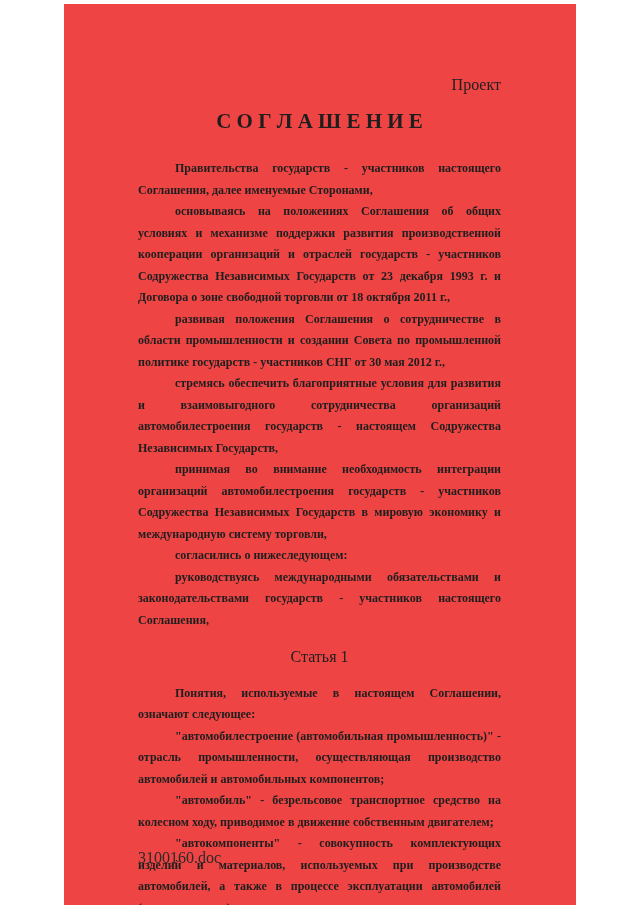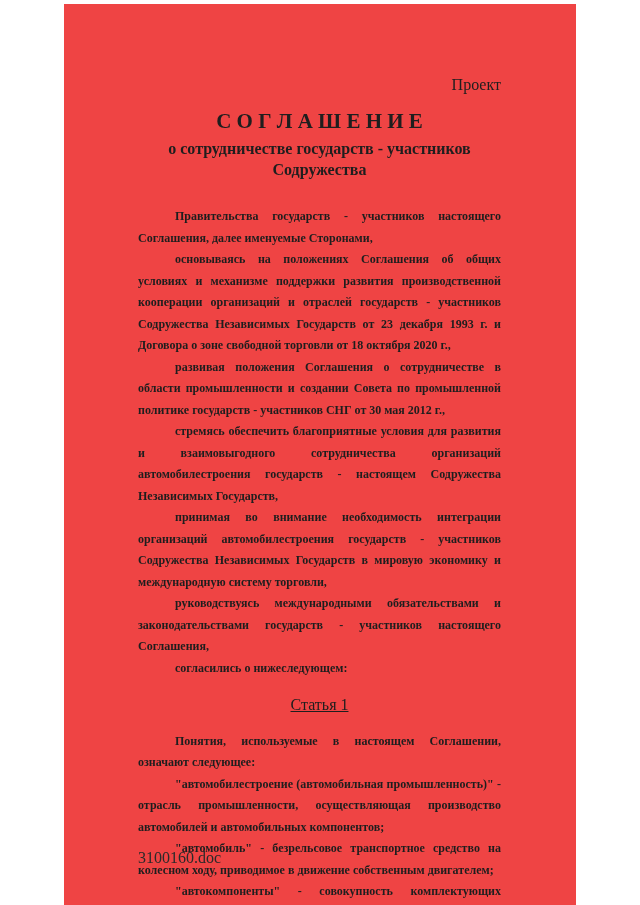--- a/index.html
+++ b/index.html
@@ -50,21 +50,20 @@
     text-align: justify;
     text-indent: 37px;
     font-weight: bold;
   }
   .article-heading {
     margin: 15px 0 15px 0;
     text-align: center;
     font-size: 16px;
     line-height: 21.5px;
     font-weight: normal;
-    text-decoration: underline;
   }
   .doc-footer {
     position: absolute;
     left: 74px;
     top: 848px;
     font-size: 16px;
     line-height: 12px;
     color: #2a2a2a;
   }
 </style>
@@ -72,31 +71,30 @@
 <body>
 
 <div class="page">
   <div class="content">
 
     <div class="project-label">Проект</div>
 
     <h1 class="doc-title">С О Г Л А Ш Е Н И Е</h1>
 
     <div class="doc-subtitle">
-      <div>о сотрудничестве государств - участников Содружества</div>
     </div>
 
     <div class="body-text">
       <p>Правительства государств - участников настоящего Соглашения, далее именуемые Сторонами,</p>
-      <p>основываясь на положениях Соглашения об общих условиях и механизме поддержки развития производственной кооперации организаций и отраслей государств - участников Содружества Независимых Государств от 23 декабря 1993 г. и Договора о зоне свободной торговли от 18 октября 2020 г.,</p>
+      <p>основываясь на положениях Соглашения об общих условиях и механизме поддержки развития производственной кооперации организаций и отраслей государств - участников Содружества Независимых Государств от 23 декабря 1993 г. и Договора о зоне свободной торговли от 18 октября 2011 г.,</p>
       <p>развивая положения Соглашения о сотрудничестве в области промышленности и создании Совета по промышленной политике государств - участников СНГ от 30 мая 2012 г.,</p>
       <p>стремясь обеспечить благоприятные условия для развития и взаимовыгодного сотрудничества организаций автомобилестроения государств - настоящем Содружества Независимых Государств,</p>
       <p>принимая во внимание необходимость интеграции организаций автомобилестроения государств - участников Содружества Независимых Государств в мировую экономику и международную систему торговли,</p>
+      <p>согласились о нижеследующем:</p>
       <p>руководствуясь международными обязательствами и законодательствами государств - участников настоящего Соглашения,</p>
-      <p>согласились о нижеследующем:</p>
 
       <div class="article-heading">Статья 1</div>
 
       <p>Понятия, используемые в настоящем Соглашении, означают следующее:</p>
       <p>"автомобилестроение (автомобильная промышленность)" - отрасль промышленности, осуществляющая производство автомобилей и автомобильных компонентов;</p>
       <p>"автомобиль" - безрельсовое транспортное средство на колесном ходу, приводимое в движение собственным двигателем;</p>
       <p>"автокомпоненты" - совокупность комплектующих изделий и материалов, используемых при производстве автомобилей, а также в процессе эксплуатации автомобилей (запасные части);</p>
     </div>
   </div>
 

